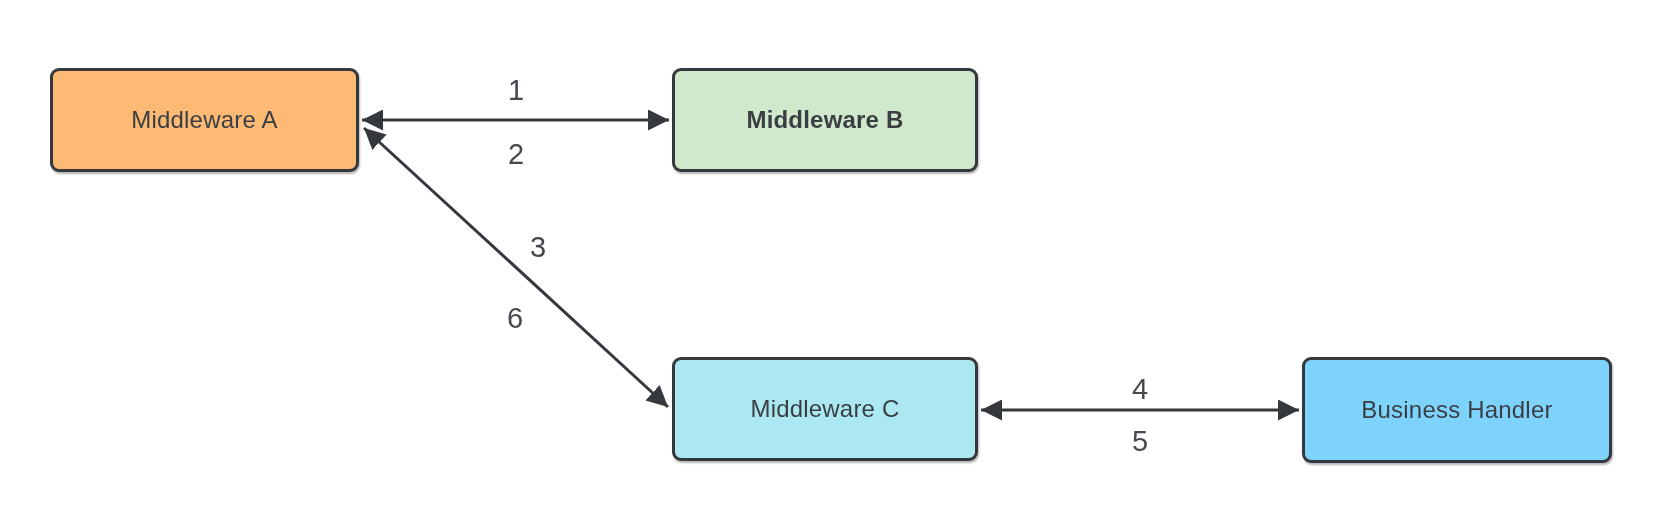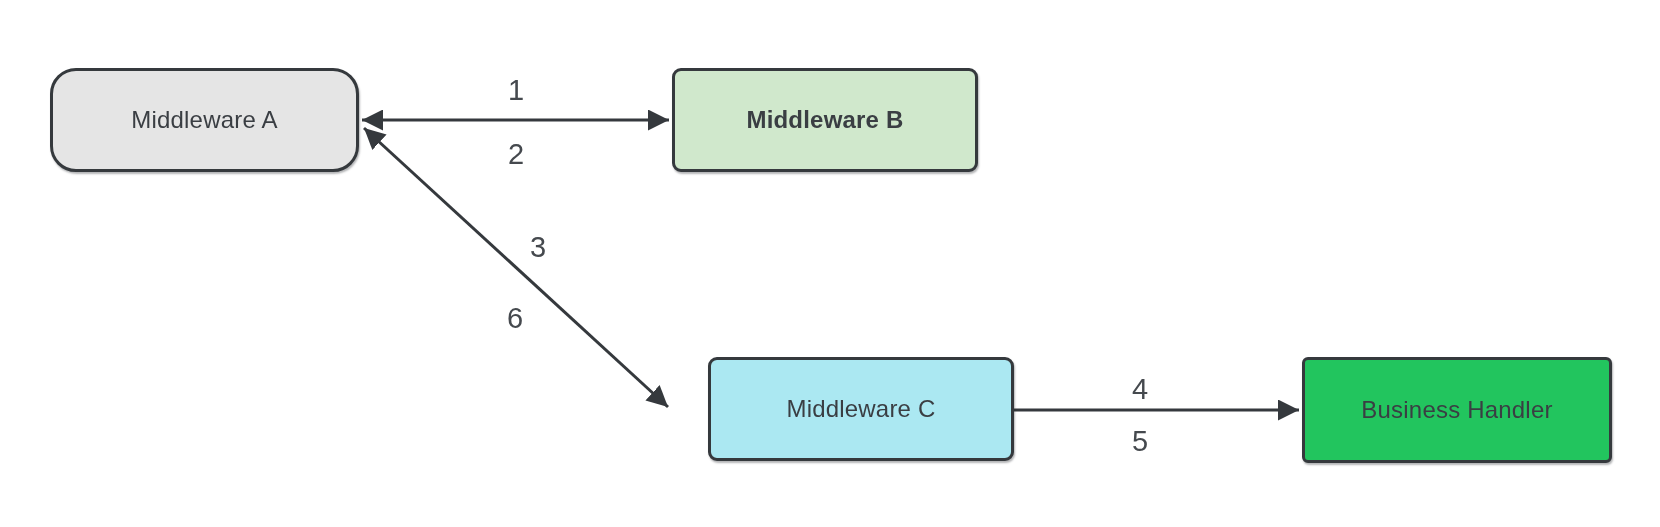--- a/index.html
+++ b/index.html
@@ -33,21 +33,21 @@
     box-shadow: 1px 2px 2px rgba(40,44,48,0.35);
   }
   .node-label {
     font-size: 24px;
     color: #3a3e43;
     letter-spacing: 0.2px;
     white-space: nowrap;
   }
   .node-a  { left: 50px;   top: 68px;  width: 309px; height: 104px; }
   .node-b  { left: 672px;  top: 68px;  width: 306px; height: 104px; }
-  .node-c  { left: 672px;  top: 357px; width: 306px; height: 104px; margin-left: 36px; }
+  .node-c  { left: 672px;  top: 357px; width: 306px; height: 104px; }
   .node-bh { left: 1302px; top: 357px; width: 310px; height: 106px; }
   .edge-label {
     position: absolute;
     transform: translate(-50%, -50%);
     font-size: 29px;
     color: #45494e;
     line-height: 1;
   }
   .lbl-1 { left: 516px;  top: 90px;  }
   .lbl-2 { left: 516px;  top: 154px; }
@@ -68,33 +68,33 @@
       </marker>
     </defs>
 
     <line class="edge-line" x1="362" y1="120" x2="669" y2="120" marker-start="url(#arrow)" marker-end="url(#arrow)" style="stroke: rgb(53, 57, 61);"></line>
 
     <line class="edge-line" x1="364" y1="128" x2="668" y2="407" marker-start="url(#arrow)" marker-end="url(#arrow)" style="stroke: rgb(53, 57, 61);"></line>
 
     <line class="edge-line" x1="981" y1="410" x2="1299" y2="410" marker-start="url(#arrow)" marker-end="url(#arrow)" style="stroke: rgb(53, 57, 61);"></line>
   </svg>
 
-  <div class="node node-a" style="background-color: #e5e5e5; border-radius: 26px;">
+  <div class="node node-a" style="background-color: #fdba74;">
     <span class="node-label">Middleware A</span>
   </div>
 
   <div class="node node-b" style="background-color: rgb(208, 232, 204); font-weight: bold;">
     <span class="node-label">Middleware B</span>
   </div>
 
   <div class="node node-c" style="background-color: rgb(171, 232, 242);">
     <span class="node-label">Middleware C</span>
   </div>
 
-  <div class="node node-bh" style="background-color: #22c55e; border-radius: 6px;">
+  <div class="node node-bh" style="background-color: #7dd3fc;">
     <span class="node-label">Business Handler</span>
   </div>
 
   <div class="edge-label lbl-1" style="color: rgb(69, 73, 78);">1</div>
   <div class="edge-label lbl-2" style="color: rgb(69, 73, 78);">2</div>
 
   <div class="edge-label lbl-3" style="color: rgb(69, 73, 78);">3</div>
   <div class="edge-label lbl-6" style="color: rgb(69, 73, 78);">6</div>
 
   <div class="edge-label lbl-4" style="color: rgb(69, 73, 78);">4</div>

